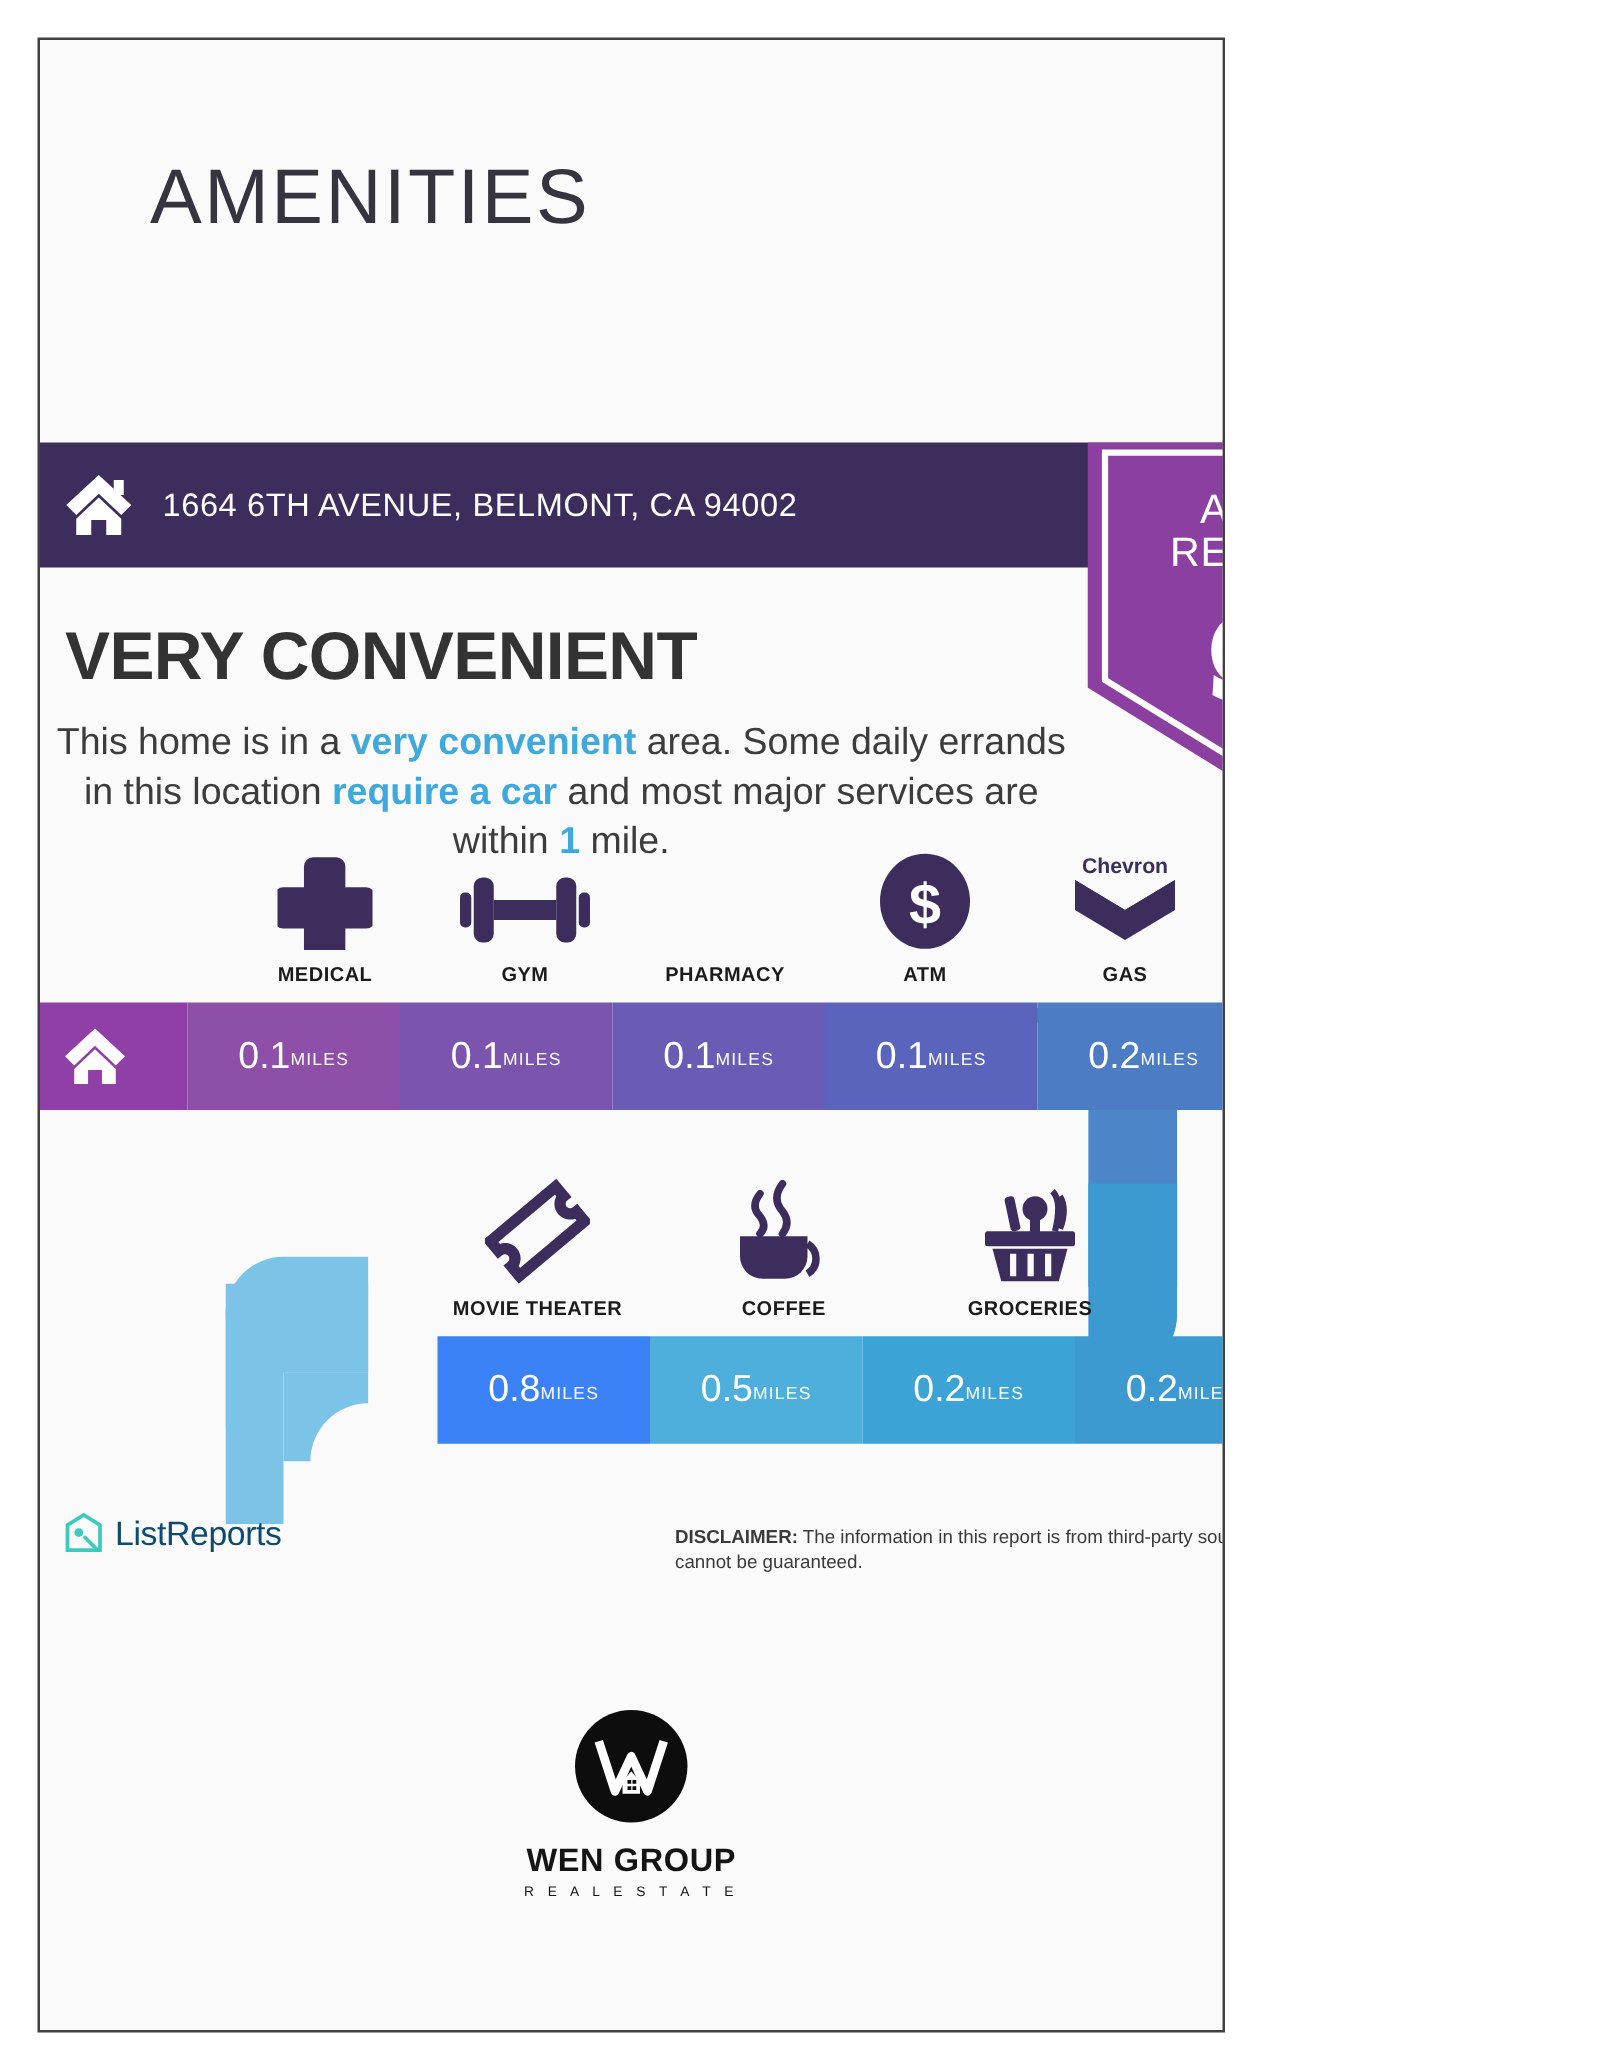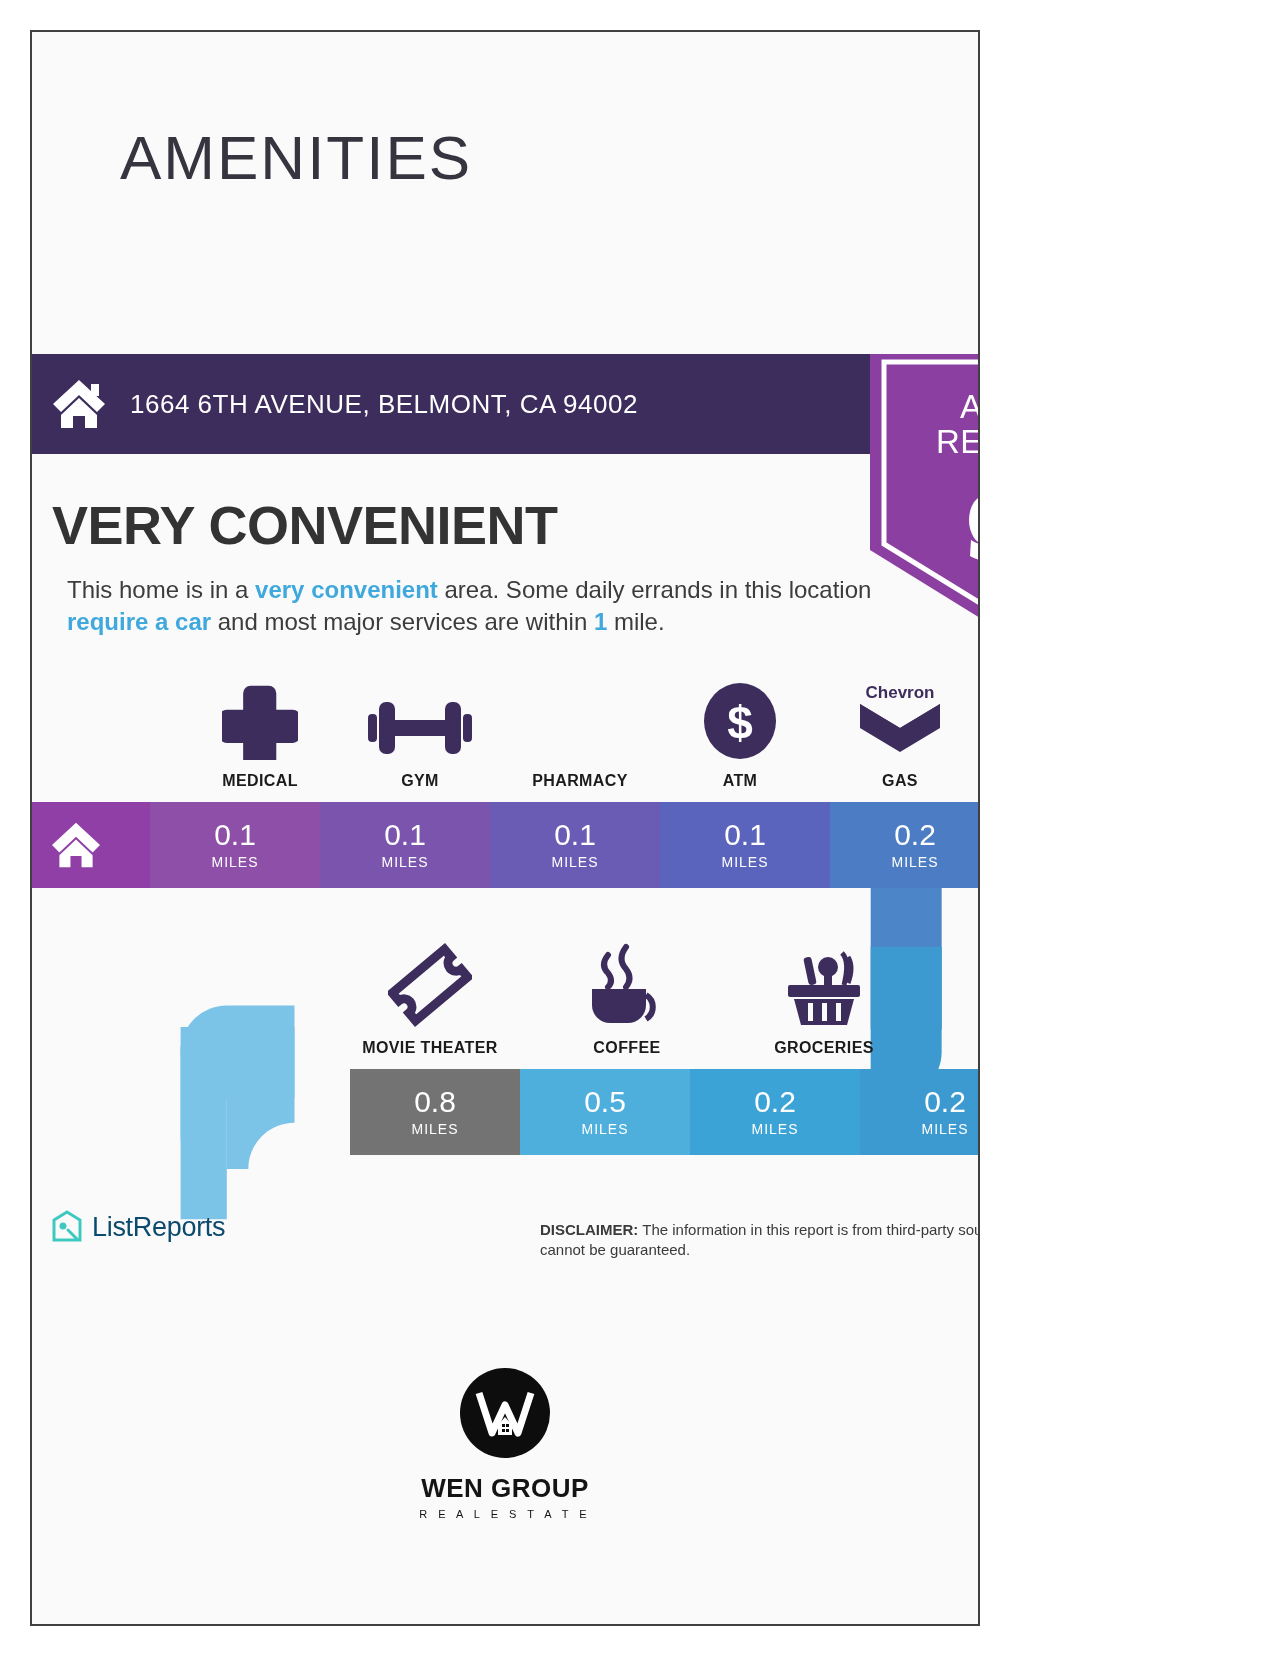--- a/index.html
+++ b/index.html
@@ -60,22 +60,22 @@
     line-height: 1.05; font-weight: 400; letter-spacing: 0.5px;
   }
 
   
   .headline {
     position: absolute; left: 20px; top: 462px;
     font-size: 54px; font-weight: bold; color: #333333;
     letter-spacing: -0.5px;
   }
   .subtext {
-    position: absolute; left: 35px; top: 542px; width: 812px;
-    font-size: 24px; line-height: 1.32; color: #3c3c3c;
+    position: absolute; left: 11px; top: 542px; width: 812px;
+    font-size: 30px; line-height: 1.32; color: #3c3c3c; text-align: center;
   }
   .hl { color: #3fa9dd; font-weight: bold; }
 
   
   .row1-icons {
     position: absolute; left: 148px; top: 628px;
     width: 800px; height: 130px;
     display: flex;
   }
   .row2-icons {
@@ -96,21 +96,21 @@
 
   
   .snake { position: absolute; left: 0; top: 0; width: 100%; height: 100%;
            pointer-events: none; }
   .bar-row {
     position: absolute; display: flex; height: 86px; align-items: stretch;
   }
   .bar-row-1 { left: -30px; top: 770px; }
   .bar-row-2 { left: 318px; top: 1037px; }
   .bar-seg {
-    width: 170px; display: flex; flex-direction: column;
+    width: 170px; display: flex; flex-direction: row;
     align-items: center; justify-content: center; color: #fff;
   }
   .bar-seg.home-seg { width: 148px; }
   .bar-val { font-size: 30px; line-height: 1; font-weight: 400; }
   .bar-unit { font-size: 14px; letter-spacing: 1px; margin-top: 4px; }
 
   
   .listreports {
     position: absolute; left: 18px; top: 1178px;
     display: flex; align-items: center; gap: 8px; z-index: 7;
@@ -305,21 +305,21 @@
           <rect x="44" y="60" width="5" height="18" fill="#fafafa"></rect>
           <rect x="58" y="60" width="5" height="18" fill="#fafafa"></rect>
         </svg>
       </div>
       <div class="amen-label">GROCERIES</div>
     </div>
 
   </div>
 
   <div class="bar-row bar-row-2">
-    <div class="bar-seg" style="background:#737373;">
+    <div class="bar-seg" style="background:#3b82f6;">
       <span class="bar-val">0.8</span>
       <span class="bar-unit">MILES</span>
     </div>
     <div class="bar-seg" style="background:#4eafdd;">
       <span class="bar-val">0.5</span>
       <span class="bar-unit">MILES</span>
     </div>
     <div class="bar-seg" style="background:#3ba3d6;">
       <span class="bar-val">0.2</span>
       <span class="bar-unit">MILES</span>

